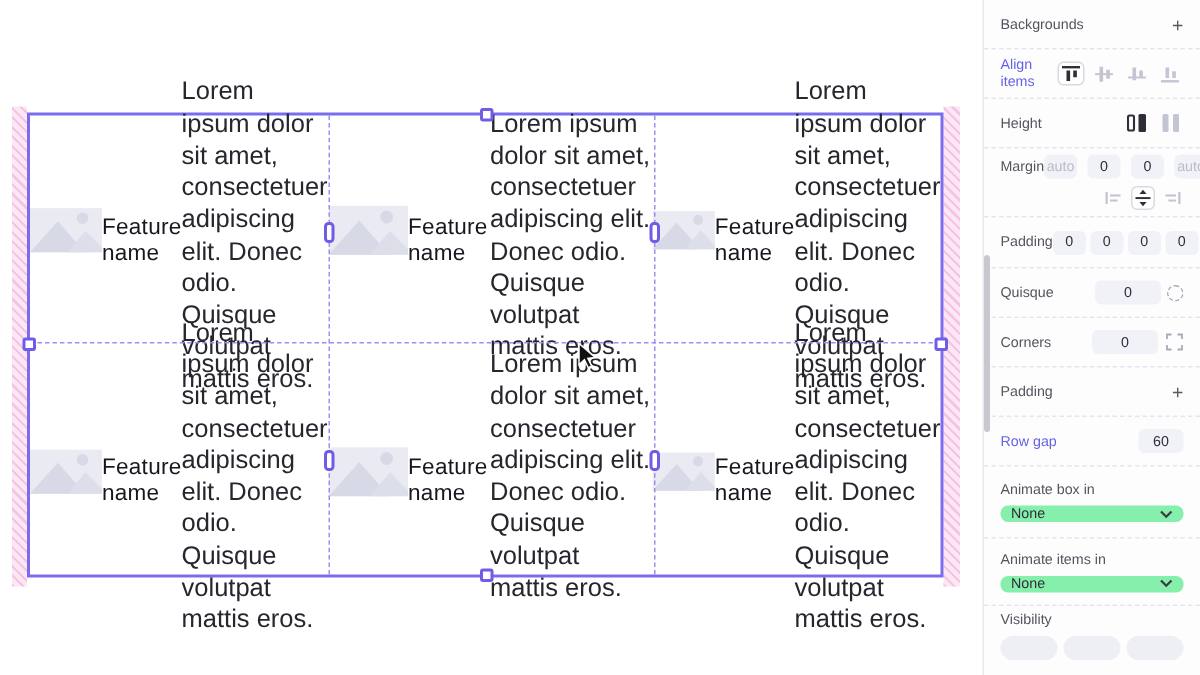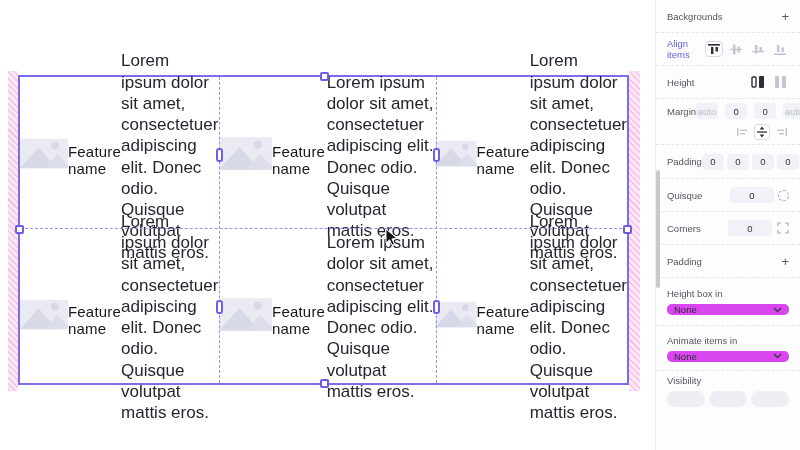--- a/index.html
+++ b/index.html
@@ -68,21 +68,21 @@
   .unit { background:#eceef4; border-radius:3px; height:16px; min-width:20px; display:flex;
           align-items:center; justify-content:center; font-weight:bold; font-size:8.5px; color:#3a3a44; }
   .unit.off { background:transparent; color:#bcc0ca; font-weight:normal; }
   .rgroup { display:flex; align-items:center; gap:4px; }
 
   .icon-btn { display:flex; align-items:center; justify-content:center; width:18px; height:16px; }
   .icon-btn.boxed { border:1px solid #d8dae2; border-radius:4px; background:#fff; }
 
   .dash-circle { width:11px; height:11px; border:1px dashed #a7abb8; border-radius:50%; }
 
-  .select { height:18px; background:#d946ef; border-radius:5px; display:flex; align-items:center;
+  .select { height:18px; background:#86efac; border-radius:5px; display:flex; align-items:center;
             justify-content:space-between; padding:0 7px; margin-top:5px; color:#2e2e38; cursor:pointer; }
 
   .pills { display:flex; gap:4px; margin-top:5px; }
   .pill { flex:1; height:16px; background:#edeff4; border-radius:8px; }
 </style>
 </head>
 <body>
 
 <div class="canvas">
 
@@ -307,24 +307,28 @@
           </svg>
       </span>
     </span>
   </div>
 
   <div class="srow h27">
     <span class="lbl">Padding</span>
     <span class="plus">+</span>
   </div>
 
+  <div class="srow h30">
+    <span class="lbl accent">Row gap</span>
+    <input class="inp w30" readonly="" value="60" style="">
+  </div>
 
 
   <div class="srow h48 col">
-    <span class="lbl">Height box in</span>
+    <span class="lbl">Animate box in</span>
     <div class="select">
       <span>None</span>
       <svg width="9" height="6" viewBox="0 0 9 6" fill="none" stroke="#3c3c46" stroke-width="1.5">
           <polyline points="1,1 4.5,4.5 8,1"></polyline>
         </svg>
     </div>
   </div>
 
   <div class="srow h45 col">
     <span class="lbl">Animate items in</span>

